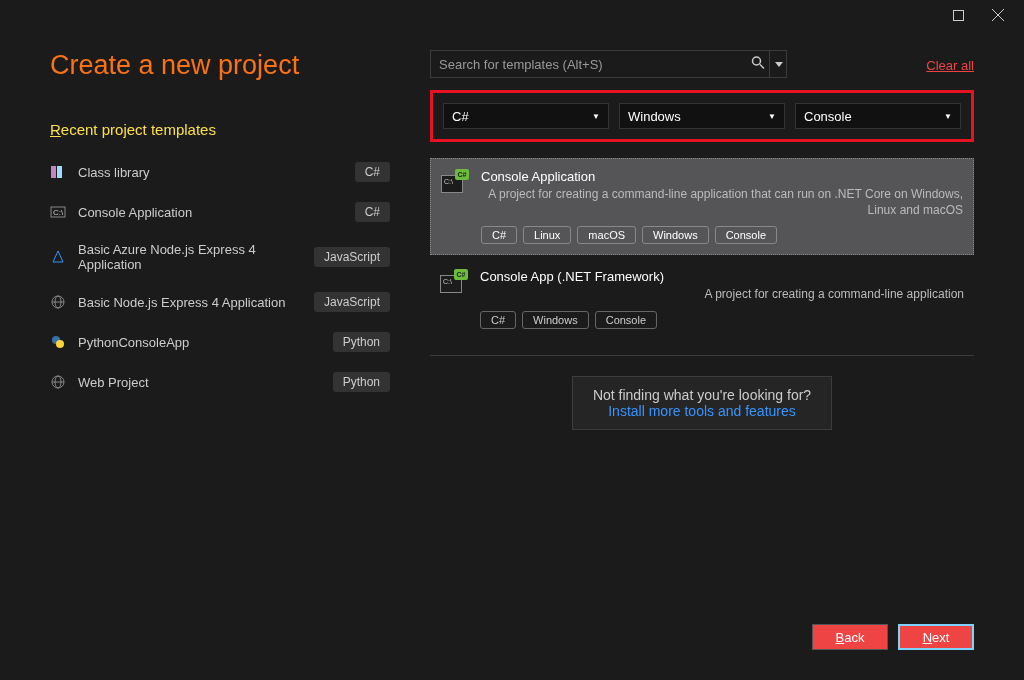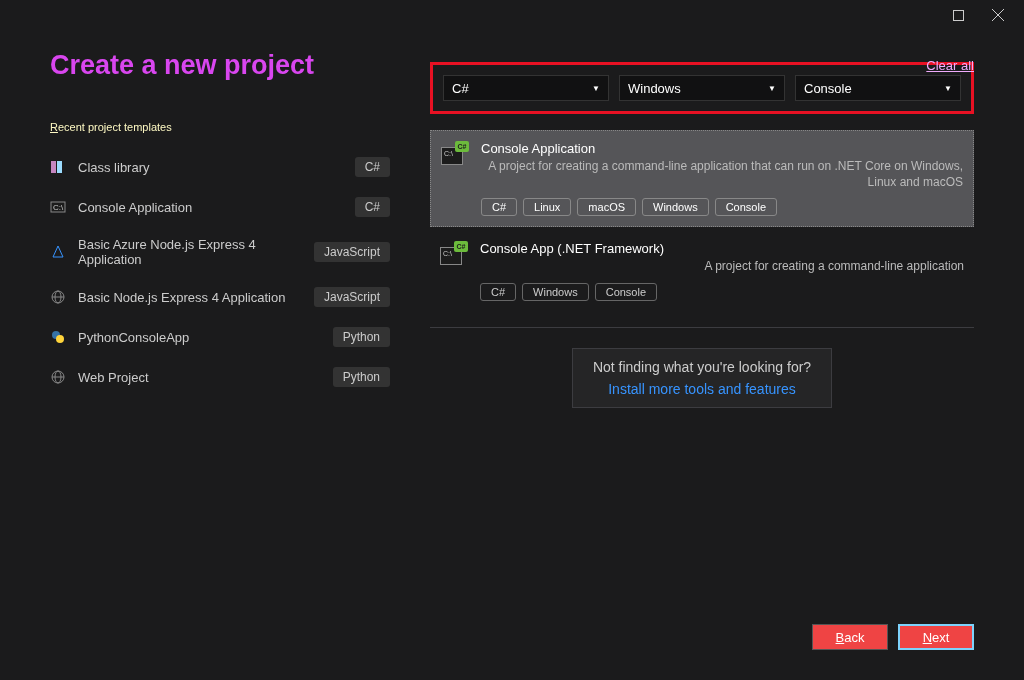--- a/index.html
+++ b/index.html
@@ -40,27 +40,27 @@
       display: flex;
       padding: 50px 50px 0 50px;
       gap: 40px;
       height: calc(100% - 80px);
     }
     .left {
       width: 340px;
     }
     h1 {
       font-size: 27px;
-      font-weight: 700;
-      color: #d946ef;
+      font-weight: 400;
+      color: #f97316;
       margin-bottom: 40px;
     }
     .section-heading {
-      font-size: 11px;
-      color: #fef9c3;
+      font-size: 15px;
+      color: #fde047;
       margin-bottom: 18px;
     }
     .section-heading .ul-letter {
       text-decoration: underline;
     }
     .recent-list {
       display: flex;
       flex-direction: column;
       gap: 8px;
     }
@@ -137,21 +137,21 @@
       align-items: center;
       justify-content: center;
       color: #ccc;
       border-left: 1px solid #3c3c40;
       cursor: pointer;
     }
     .clear-all {
       position: absolute;
       right: 0;
       top: 8px;
-      color: #f0abfc;
+      color: #ef4444;
       text-decoration: underline;
       font-size: 13px;
       cursor: pointer;
     }
     .filter-row {
       display: flex;
       gap: 10px;
       border: 3px solid #e81123;
       padding: 10px;
       margin-bottom: 16px;
@@ -262,21 +262,21 @@
       width: fit-content;
       margin: 0 auto;
       font-size: 14px;
       color: #ccc;
     }
     .not-finding a {
       color: #3794ff;
       text-decoration: none;
       cursor: pointer;
       display: block;
-      margin-top: 6px;
+      margin-top: 0;
     }
     .footer {
       position: absolute;
       bottom: 30px;
       right: 50px;
       display: flex;
       gap: 10px;
     }
     .btn {
       width: 76px;
@@ -375,20 +375,34 @@
             </svg>
         </span>
         <span class="recent-label">Web Project</span>
         <span class="lang-badge">Python</span>
       </div>
     </div>
   </div>
 
   <div class="right">
     <div class="search-row">
+      <div class="search-wrapper">
+        <input class="search-input" placeholder="Search for templates (Alt+S)" style="">
+        <span class="search-icon">
+          <svg width="14" height="14" viewBox="0 0 14 14">
+              <circle cx="5.5" cy="5.5" r="4" fill="none" stroke="#ccc" stroke-width="1.5"></circle>
+              <line x1="9" y1="9" x2="13" y2="13" stroke="#ccc" stroke-width="1.5"></line>
+            </svg>
+        </span>
+        <span class="search-dd">
+          <svg width="8" height="5">
+              <polygon points="0,0 8,0 4,5" fill="#ccc"></polygon>
+            </svg>
+        </span>
+      </div>
       <a class="clear-all">Clear all</a>
     </div>
 
     <div class="filter-row">
       <div class="filter-select">
         <span>C#</span>
         <span class="filter-caret">▼</span>
       </div>
       <div class="filter-select">
         <span>Windows</span>

